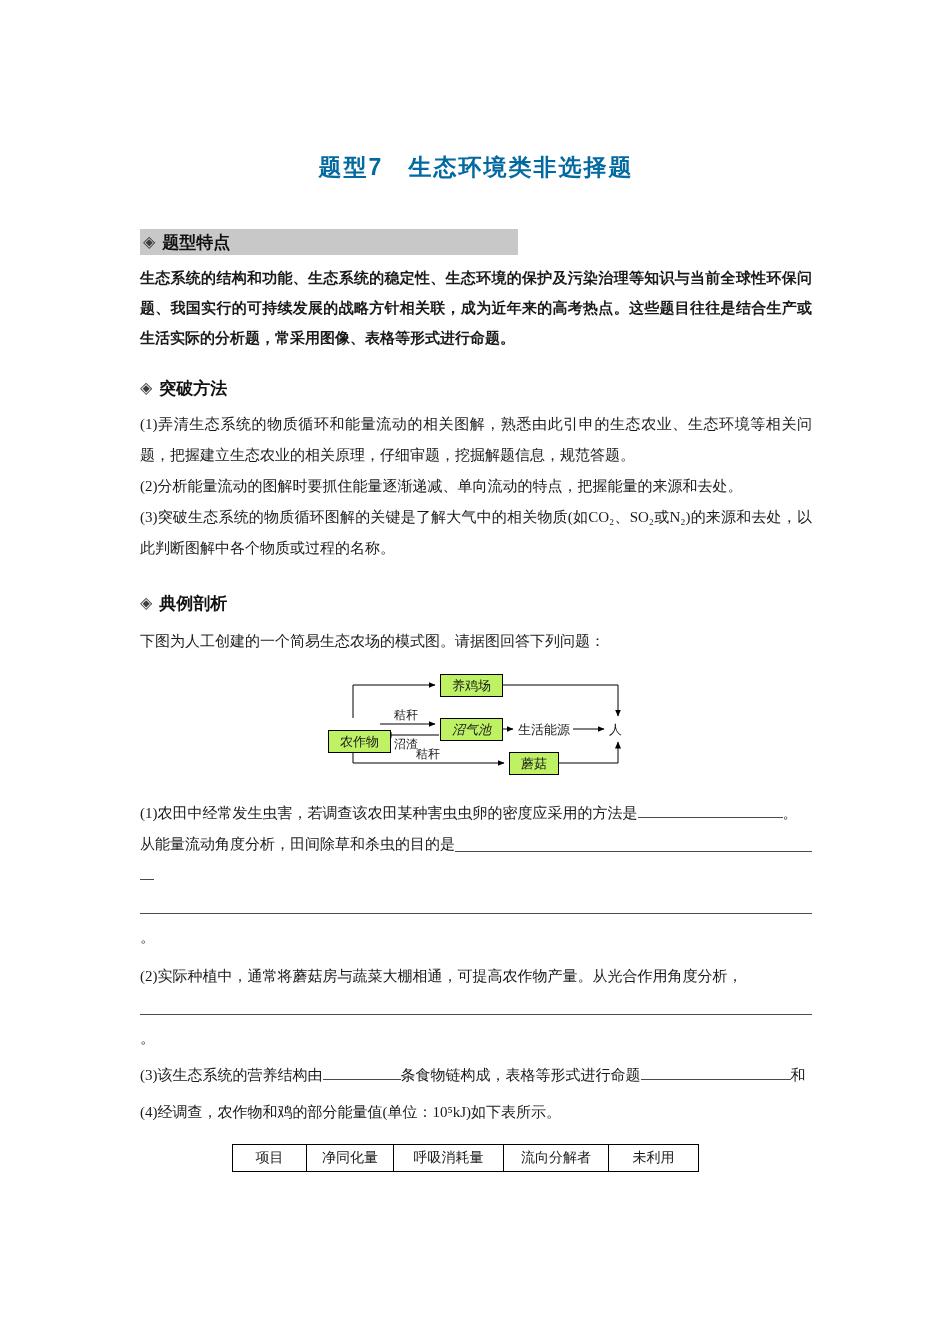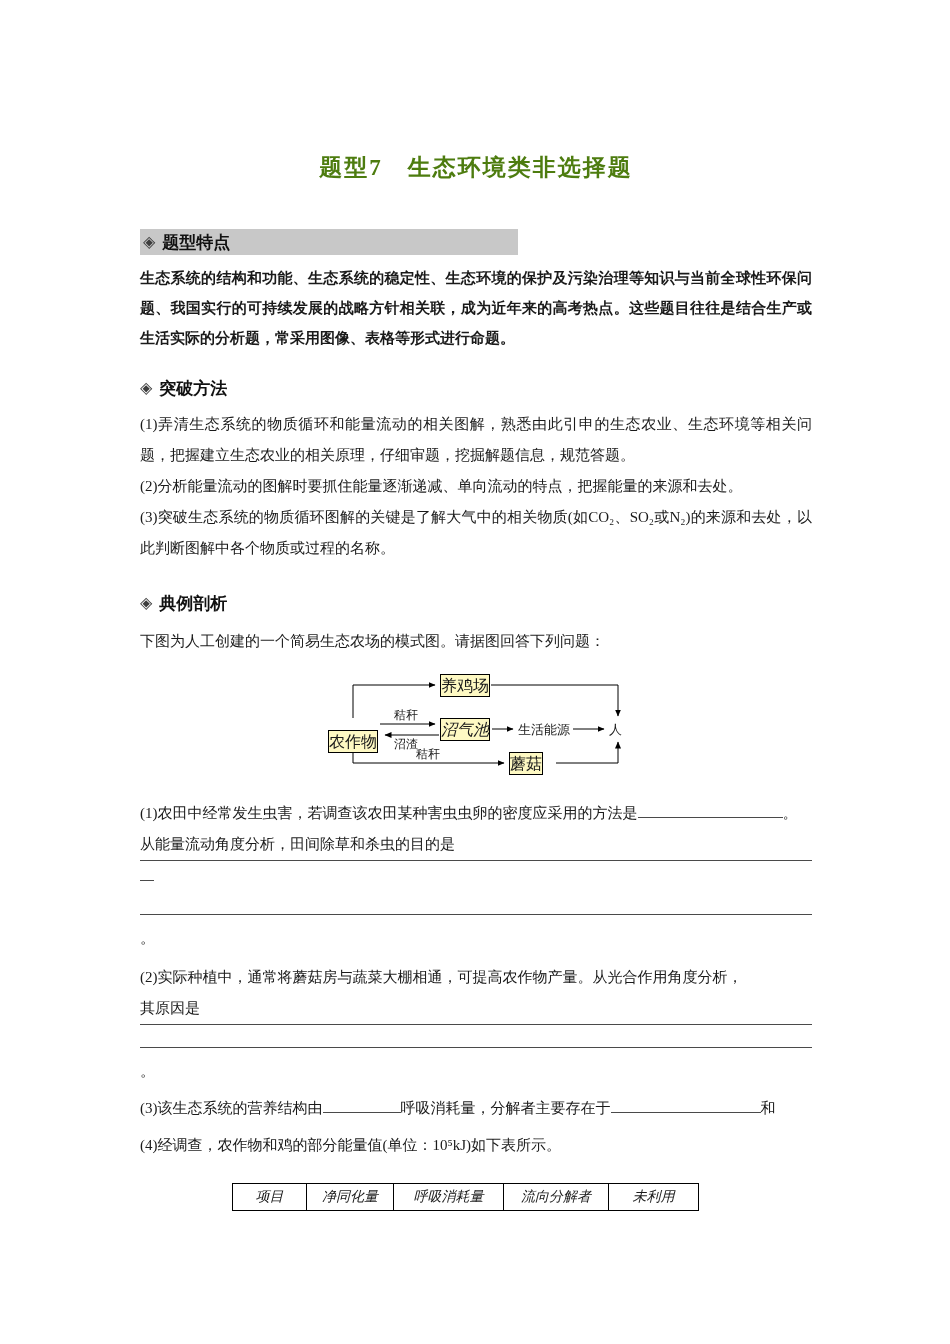--- a/index.html
+++ b/index.html
@@ -7,23 +7,23 @@
   body {
     width:950px; height:1344px;
     font-family:"Liberation Serif","DejaVu Serif",serif;
     color:#1a1a1a;
   }
   .page { position:relative; width:950px; height:1344px; overflow:hidden; background:#fff; }
   .content { position:absolute; left:140px; top:0; width:672px; }
 
   .doc-title {
     margin-top:152px; text-align:center;
-    font-family:Liberation Serif, serif;
+    font-family:Liberation Sans, sans-serif;
     font-weight:bold; font-size:23px; letter-spacing:2px;
-    color:#4d7c0f;
+    color:#0369a1;
   }
 
   .sec-header {
     display:flex; align-items:center; gap:7px; height:26px;
     font-family:"Liberation Sans","DejaVu Sans",sans-serif;
     font-weight:bold; font-size:17px; color:#111;
   }
   .diamond {
     font-family:"DejaVu Sans",sans-serif; font-weight:normal;
     font-size:16px; color:#3d3d3d; line-height:1;
@@ -39,48 +39,47 @@
   .intro { margin-top:10px; font-size:15px; line-height:30px; }
 
   
   .diagram {
     position:relative; width:302px; height:114px;
     margin:12px 0 0 188px;
     font-family:"Liberation Sans","DejaVu Sans",sans-serif;
   }
   .diagram svg { position:absolute; left:0; top:0; }
   .dnode {
-    position:absolute; border:1px solid #000; background:#fef9c3;
-    font-size:16px; line-height:13px; padding:4px 0; white-space:nowrap;
+    position:absolute; border:1px solid #000; background:#bef264;
+    font-size:13px; line-height:13px; padding:4px 11px; white-space:nowrap;
   }
   .dtext { position:absolute; font-size:13px; line-height:13px; white-space:nowrap; }
   .dlabel { position:absolute; font-size:12px; line-height:12px; white-space:nowrap; }
 
   
   .questions { font-size:15px; }
   .qblock { margin-top:0; }
   .qline { line-height:31px; white-space:nowrap; }
-  .qline-flex { display:flex; line-height:31px;flex-direction:column; }
+  .qline-flex { display:flex; line-height:31px; }
   .qline-flex .qtext { white-space:nowrap; }
   .blank {
     display:inline-block; border-bottom:1px solid #4a4a4a;
     height:17px; vertical-align:baseline;
   }
   .blank-fill { flex:1; border-bottom:1px solid #4a4a4a; height:23px; }
   .full-blank { border-bottom:1px solid #4a4a4a; height:23px; margin-bottom:8px; }
   .q1 { margin-top:16px; }
   .q2 { margin-top:8px; }
   .q3 { margin-top:6px; }
   .q4 { margin-top:6px; }
 
   
   .etable {
-    margin:22px 0 0 92px; border-collapse:collapse;
+    margin:16px 0 0 92px; border-collapse:collapse;
     font-size:14px;
-    font-style:italic;
   }
   .etable th {
     border:1px solid #000; font-weight:normal; text-align:center;
     height:27px; background:#fff; color:#1a1a1a;
   }
   .col-0 { width:74px; }  .col-1 { width:87px; } .col-2 { width:110px; }
   .col-3 { width:105px; } .col-4 { width:90px; }
 </style>
 </head>
 <body>
@@ -155,33 +154,29 @@
         <div class="full-blank"></div>
         <div class="qline">
           <span>。</span>
         </div>
       </div>
 
       <div class="qblock q2">
         <div class="qline">
           <span>(2)实际种植中，通常将蘑菇房与蔬菜大棚相通，可提高农作物产量。从光合作用角度分析，</span>
         </div>
-        <div class="qline-flex">
-          <span class="qtext">其原因是</span>
-          <span class="blank-fill"></span>
-        </div>
         <div class="full-blank"></div>
         <div class="qline">
           <span>。</span>
         </div>
       </div>
 
       <div class="qblock q3">
         <div class="qline">
-          <span>(3)该生态系统的营养结构由</span><span class="blank" style="width:78px;"></span><span>呼吸消耗量，分解者主要存在于</span><span class="blank" style="width:150px;"></span><span>和</span>
+          <span>(3)该生态系统的营养结构由</span><span class="blank" style="width:78px;"></span><span>条食物链构成，表格等形式进行命题</span><span class="blank" style="width:150px;"></span><span>和</span>
         </div>
       </div>
 
       <div class="qblock q4">
         <div class="qline">
           <span>(4)经调查，农作物和鸡的部分能量值(单位：10⁵kJ)如下表所示。</span>
         </div>
       </div>
 
       <table class="etable">

